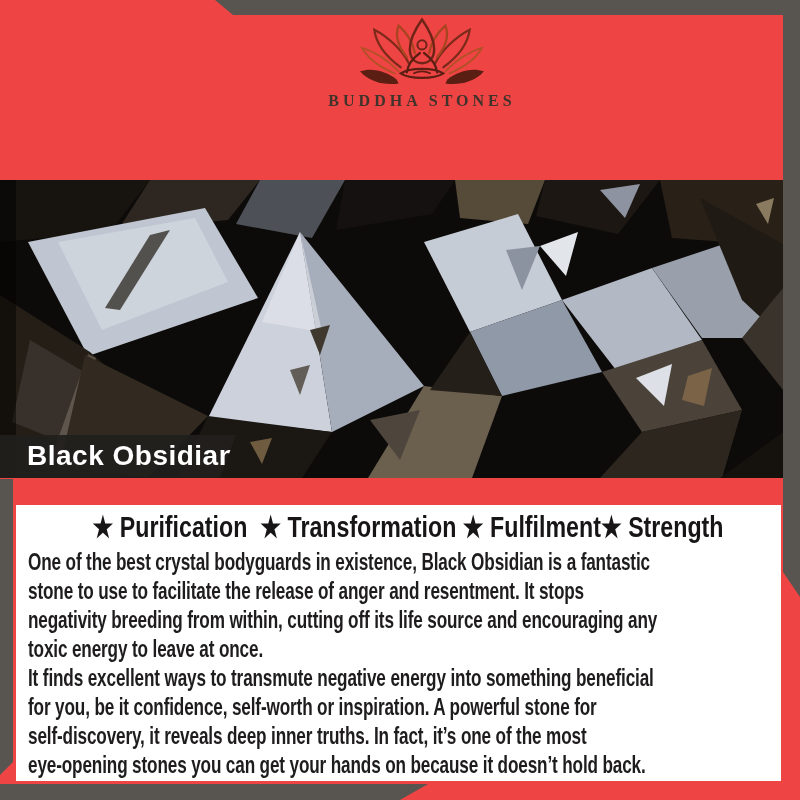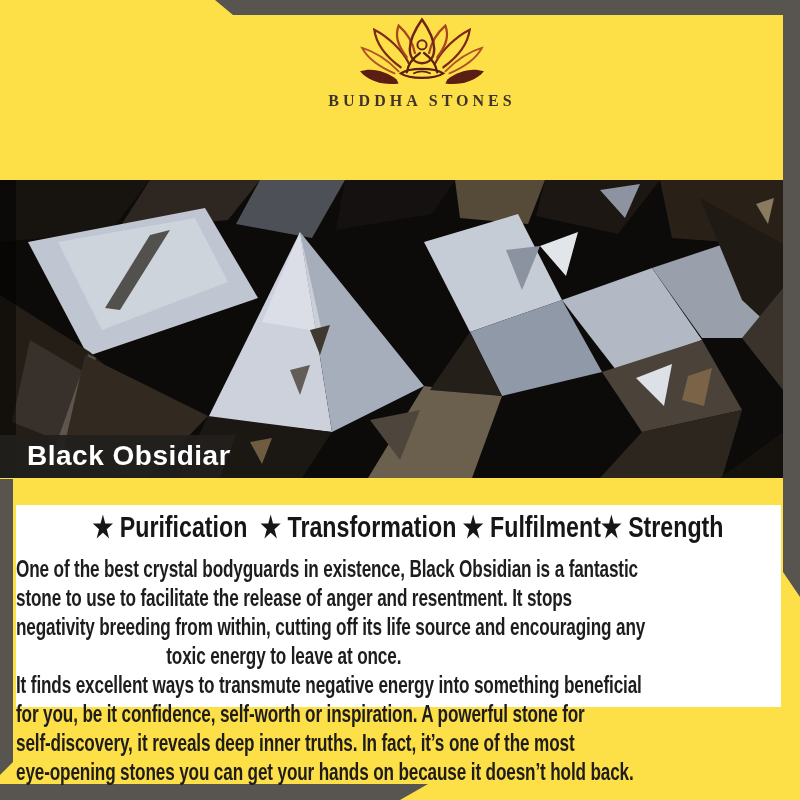--- a/index.html
+++ b/index.html
@@ -1,17 +1,17 @@
 <!DOCTYPE html>
 <html><head>
 <meta charset="utf-8">
 <style>
   html,body{margin:0;padding:0;}
   body{width:800px;height:800px;background:#f4eee9;font-family:"Liberation Sans",sans-serif;}
-  .canvas{position:relative;width:800px;height:800px;overflow:hidden;background:#fde047;}
+  .canvas{position:relative;width:800px;height:800px;overflow:hidden;background:#ef4444;}
 
   
   .band{position:absolute;inset:0;background:#585450;}
   .band-topright{clip-path:polygon(215px 0,800px 0,800px 597px,783px 572px,783px 15px,233px 15px);}
   .band-left{clip-path:polygon(0 479px,13px 479px,13px 762px,0 775px);}
   .band-bottom{clip-path:polygon(0 784px,428px 784px,400px 800px,0 800px);}
 
   
   .brand{position:absolute;top:14px;left:0;width:800px;text-align:center;transform:translateX(22px);}
   .brand svg{display:block;margin:0 auto;}
@@ -26,24 +26,24 @@
   
   .photo{position:absolute;margin:0;left:0;top:180px;width:783px;height:298px;background:#0d0b09;}
   .photo svg{display:block;}
   .photo-label{position:absolute;left:0;top:255px;width:236px;height:43px;
                background:rgba(33,31,29,.93);
                clip-path:polygon(0 0,236px 0,220px 43px,0 43px);}
   .photo-label span{display:inline-block;padding-left:27px;line-height:42px;font-size:28px;
                     font-weight:bold;color:#ffffff;letter-spacing:.5px;white-space:nowrap;}
 
   
-  .content{position:absolute;left:16px;top:505px;width:765px;height:202px;background:#ffffff;}
+  .content{position:absolute;left:16px;top:505px;width:765px;height:276px;background:#ffffff;}
   .features{margin-top:5px;height:34px;line-height:34px;text-align:center;font-size:29px;
             font-weight:bold;color:#171515;white-space:pre;transform:scaleX(.8);}
-  .body-text{margin-top:10px;text-align:center;}
+  .body-text{margin-top:3px;padding-left:12px;}
   .body-text .line{white-space:pre;font-size:24.5px;font-weight:bold;color:#1e1c1c;
                    letter-spacing:-0.2px;line-height:29px;height:29px;
                    transform:scaleX(.7);transform-origin:0 50%;}
 </style>
 </head>
 <body>
 
 <div class="canvas">
 
   <div class="band band-topright"></div>

